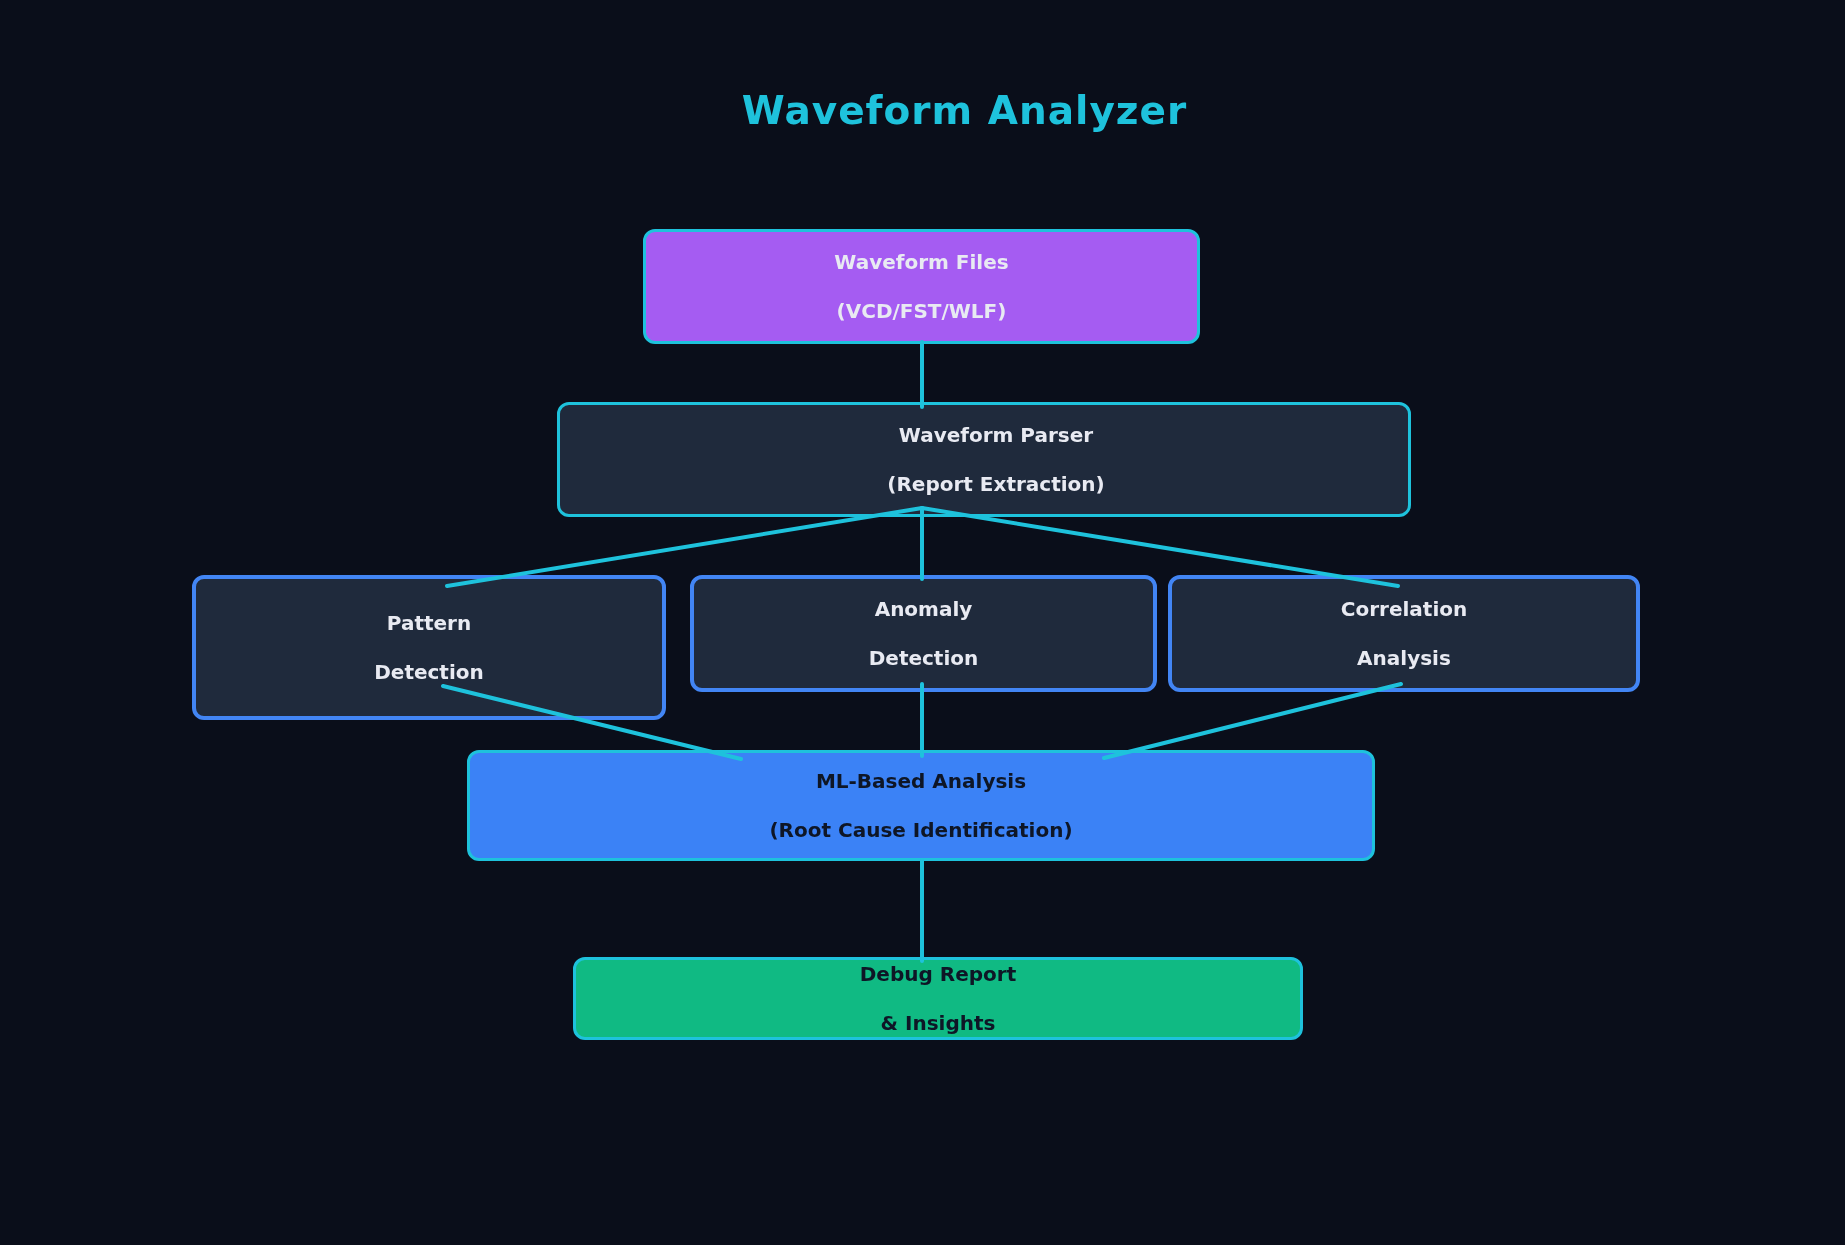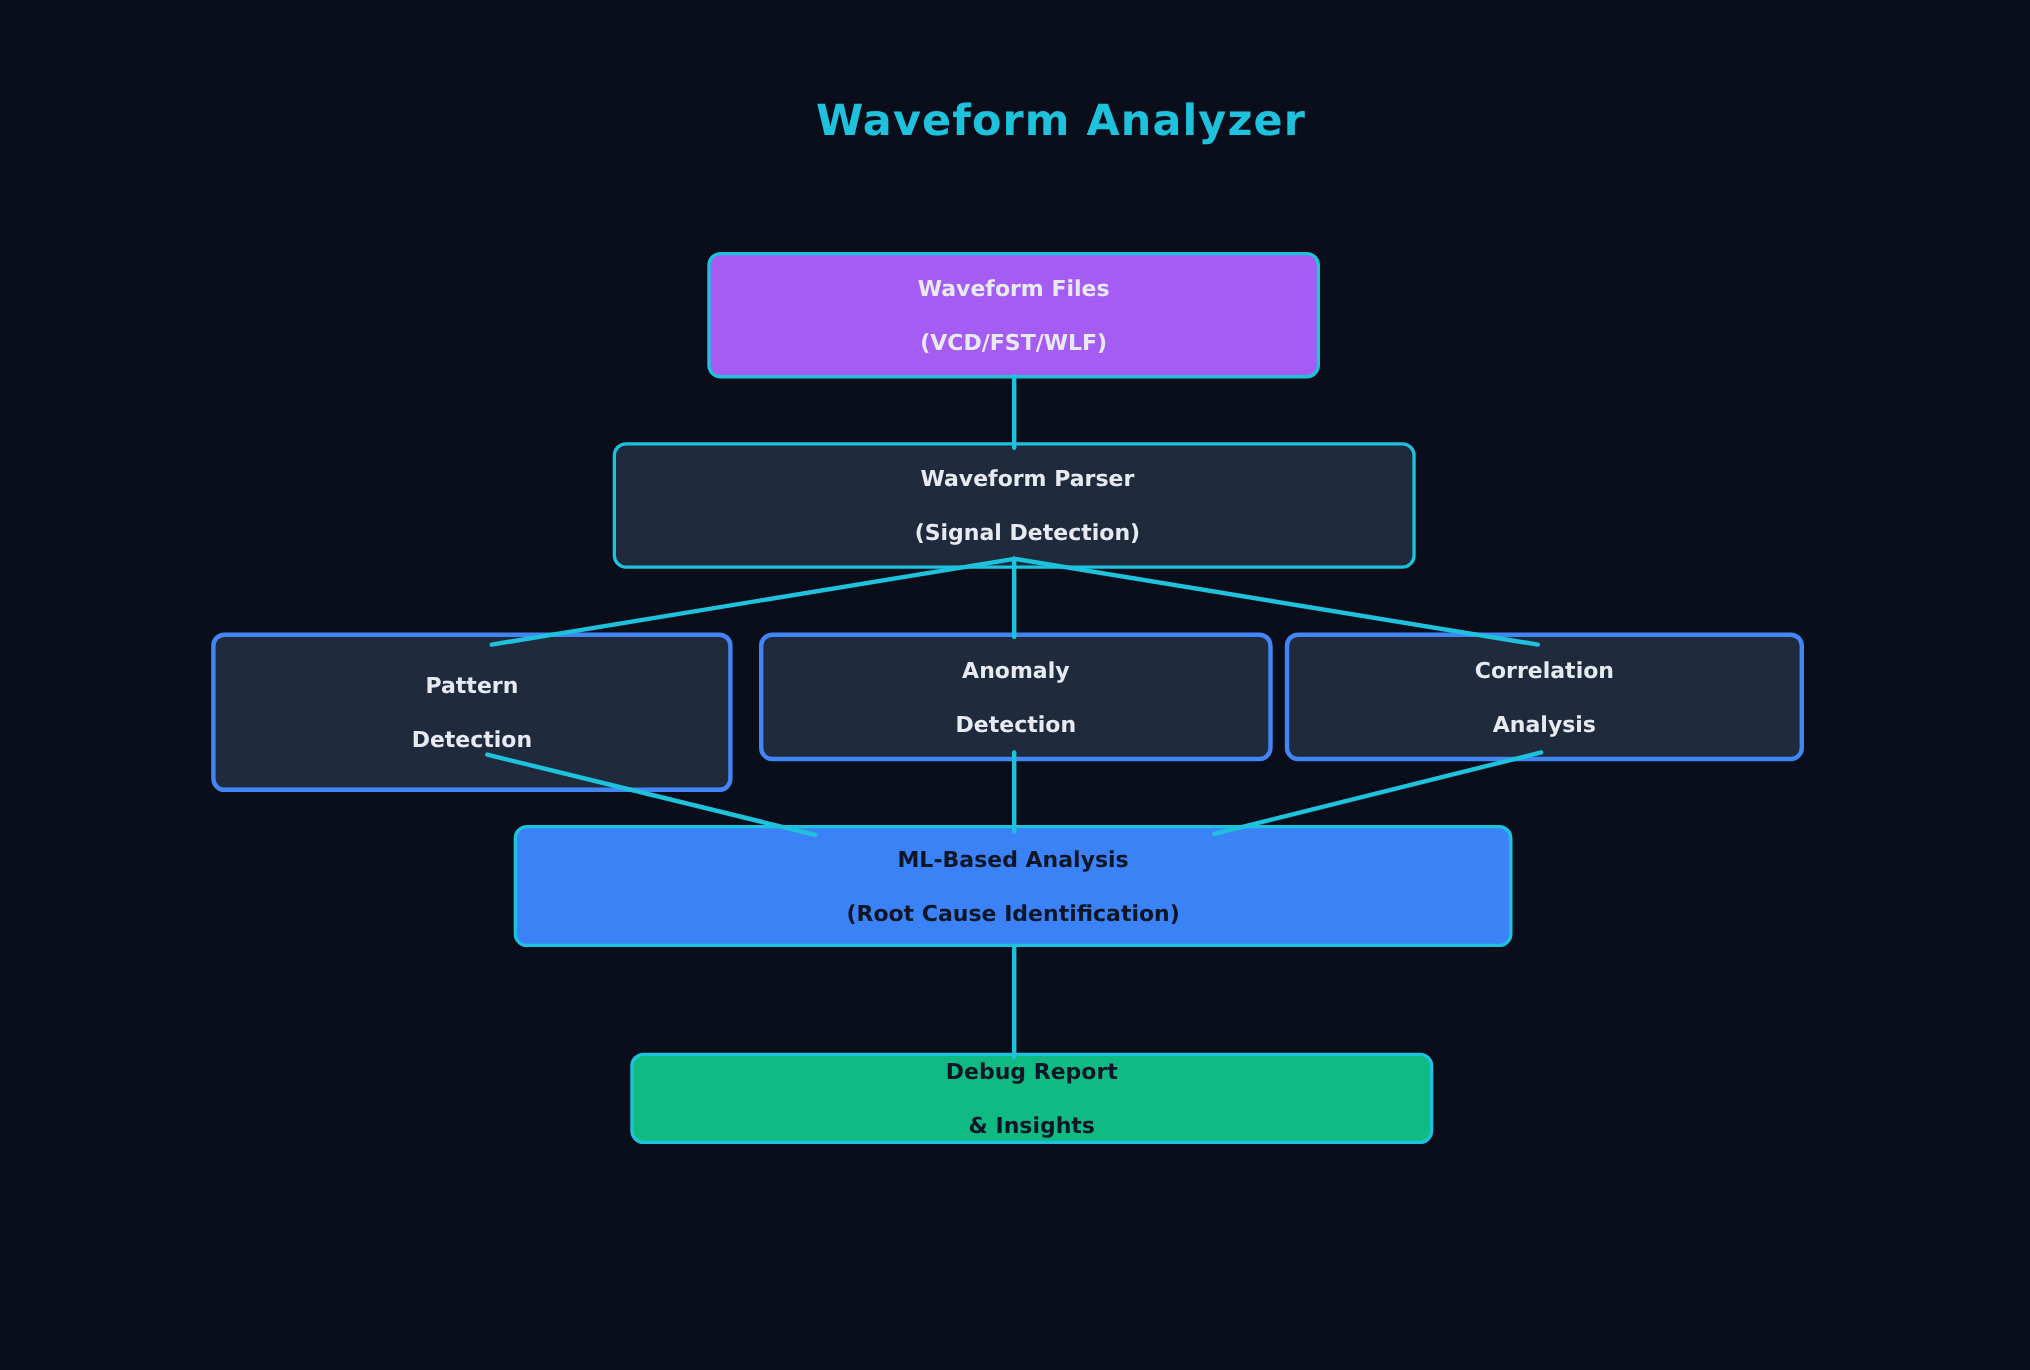--- a/index.html
+++ b/index.html
@@ -57,21 +57,21 @@
     gap: 22px;
   }
   .node span { display: block; }
   .node-files {
     left: 643px; top: 229px; width: 557px; height: 115px;
     background: var(--node-purple, #a55cf2);
     border: 3px solid var(--accent-cyan, #1ec2dc);
     color: var(--text-light, #e8eaf2);
   }
   .node-parser {
-    left: 557px; top: 402px; width: 730px; height: 115px;
+    left: 557px; top: 402px; width: 854px; height: 115px;
     background: var(--node-slate, #1f2a3c);
     border: 3px solid var(--accent-cyan, #1ec2dc);
     color: var(--text-light, #e8eaf2);
     padding-left: 24px;
   }
   .node-pattern {
     left: 192px; top: 575px; width: 474px; height: 145px;
     background: var(--node-slate, #1f2a3c);
     border: 4px solid var(--border-blue, #4285f4);
     color: var(--text-light, #e8eaf2);
@@ -120,21 +120,21 @@
     <line x1="922" y1="861" x2="922" y2="961"></line>
   </svg>
 
   <div class="node node-files">
     <span>Waveform Files</span>
     <span>(VCD/FST/WLF)</span>
   </div>
 
   <div class="node node-parser">
     <span>Waveform Parser</span>
-    <span>(Signal Detection)</span>
+    <span>(Report Extraction)</span>
   </div>
 
   <div class="node node-pattern">
     <span>Pattern</span>
     <span>Detection</span>
   </div>
 
   <div class="node node-anomaly">
     <span>Anomaly</span>
     <span>Detection</span>

